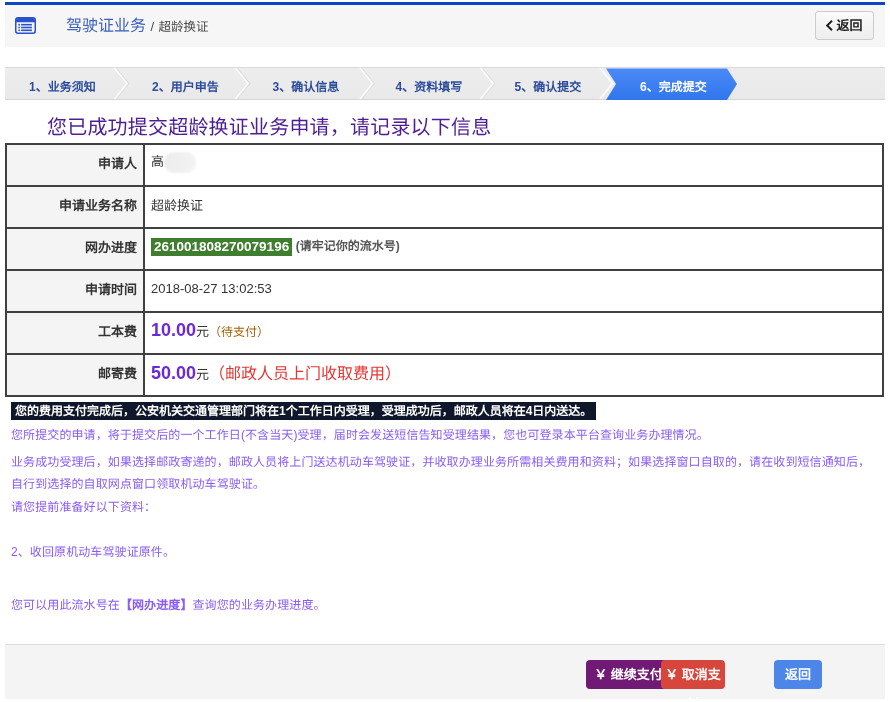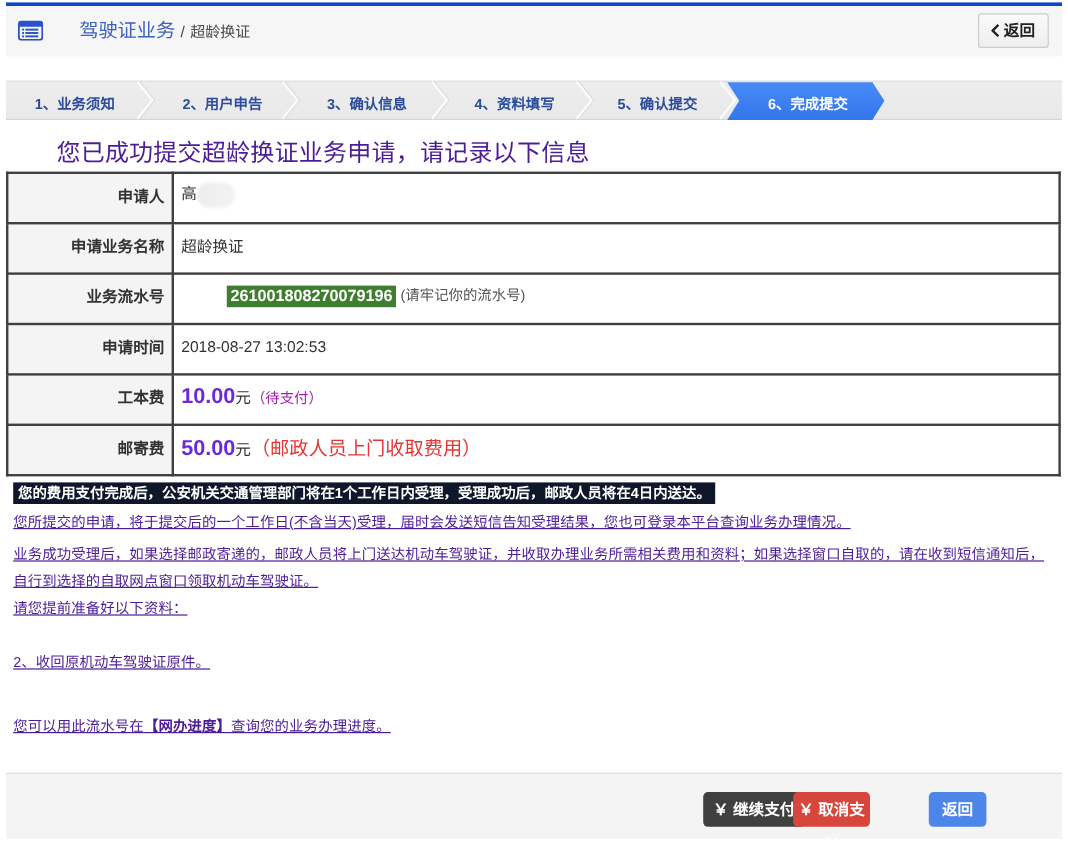--- a/index.html
+++ b/index.html
@@ -13,32 +13,32 @@
 .hd-slash { color:#4a4a4a; font-size:13px; }
 .backbtn { position:absolute; left:810px; top:6px; width:59px; height:29px; border:1px solid #ccc; border-radius:3px; background:linear-gradient(#fafafa,#eee); font-size:13px; font-weight:bold; color:#222; text-align:center; line-height:27px; }
 .stepbar { left:5px; top:67px; width:880px; height:33px; }
 .title { left:22px; top:111px; font-size:20px; color:#4c1d95; letter-spacing:0.2px;margin-left:25px; }
 table.info { position:absolute; left:5px; top:143px; width:879px; border-collapse:collapse; table-layout:fixed; }
 table.info td { border:2px solid #404040; height:42px; font-size:13px; color:#333; padding-bottom:6px; }
 td.lbl { width:138px; background:#f4f4f4; font-weight:bold; text-align:right; padding-right:6px; }
 td.val { padding-left:6px; }
 .cjk { }
 .blur { display:inline-block; width:32px; height:21px; background:linear-gradient(100deg,#ececec,#f3f3f3); border-radius:10px; vertical-align:middle; margin-left:0px; filter:blur(1.2px); }
-.flow { display:inline-block; background:#3e7e2e; color:#fff; font-weight:bold; font-size:13.5px; padding:0 3px; line-height:18px; vertical-align:-1px;margin-left:38px; }
-.flownote { color:#555; font-size:12px; }
+.flow { display:inline-block; background:#3e7e2e; color:#fff; font-weight:bold; font-size:13.5px; padding:0 3px; line-height:18px; vertical-align:-1px; }
+.flownote { color:#555; font-size:12px;font-weight:bold; }
 .amount { color:#6d28d9; font-weight:bold; font-size:18px; letter-spacing:0; }
-.paren-gray { color:#a21caf; font-size:12px; }
+.paren-gray { color:#a16207; font-size:12px; }
 .paren-red { color:#e43733; font-size:16px; }
 .yuan { }
 .banner { left:11px; top:402px; background:#0f172a; color:#fff; font-weight:bold; font-size:12px; padding:2px 4px; line-height:14px; }
-.para { left:11px; font-size:12px; color:#4c1d95; white-space:nowrap; line-height:14px; letter-spacing:0.1px;text-decoration:underline; }
+.para { left:11px; font-size:12px; color:#8b5cf6; white-space:nowrap; line-height:14px; letter-spacing:0.1px; }
 .ls2 { letter-spacing:0.1px; }
 .footer { left:5px; top:644px; width:880px; height:55px; background:#f4f4f4; border-top:1px solid #ddd; }
 .btn { position:absolute; top:15px; height:29px; border-radius:4px; color:#fff; font-weight:bold; font-size:13px; text-align:center; line-height:29px; letter-spacing:0; }
-.btn-green { left:581px; width:85px; background:#404040; }
+.btn-green { left:581px; width:85px; background:#701a75; }
 .btn-red { left:656px; width:64px; background:#d7463c; }
 .btn-blue { left:769px; width:48px; background:#4c86e8; }
 </style>
 </head>
 <body>
 <div class="page">
   <div class="abs topbar"></div>
   <div class="abs hd">
     <svg style="position:absolute;left:10px;top:12px" width="21" height="17" viewBox="0 0 21 17">
       <rect x="0.75" y="0.75" width="19.5" height="15.5" rx="2.2" fill="none" stroke="#2a52cc" stroke-width="1.5"></rect>
@@ -97,21 +97,21 @@
     <tbody>
         <tr>
           <td class="lbl">申请人</td>
           <td class="val"><span class="cjk">高</span><span class="blur"></span></td>
         </tr>
     <tr>
           <td class="lbl">申请业务名称</td>
           <td class="val"><span class="cjk">超龄换证</span></td>
         </tr>
     <tr>
-          <td class="lbl">业务流水号</td>
+          <td class="lbl">网办进度</td>
           <td class="val"><span class="flow">261001808270079196</span> <span class="flownote">(请牢记你的流水号)</span></td>
         </tr>
     <tr>
           <td class="lbl">申请时间</td>
           <td class="val">2018-08-27 13:02:53</td>
         </tr>
     <tr>
           <td class="lbl">工本费</td>
           <td class="val"><span class="amount">10.00</span><span class="yuan">元</span><span class="paren-gray">（待支付）</span></td>
         </tr>

